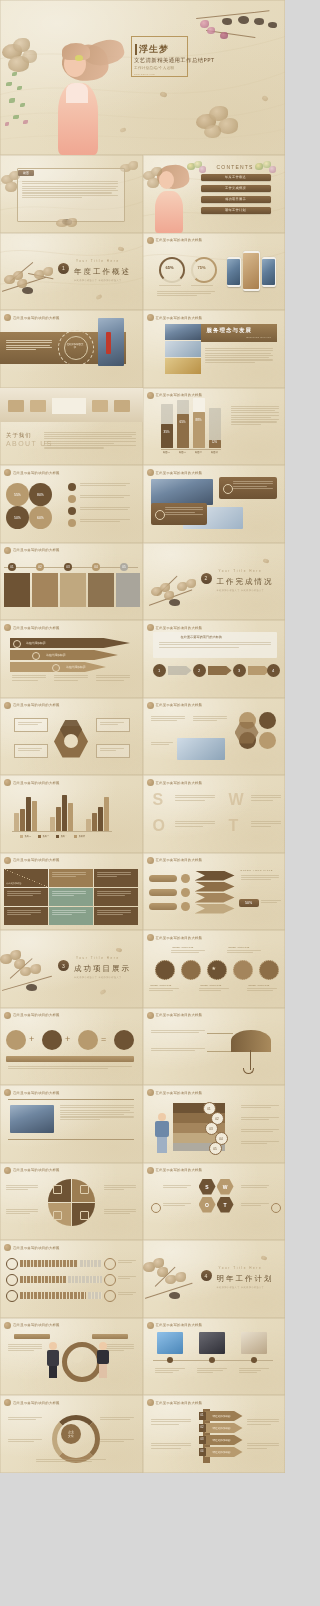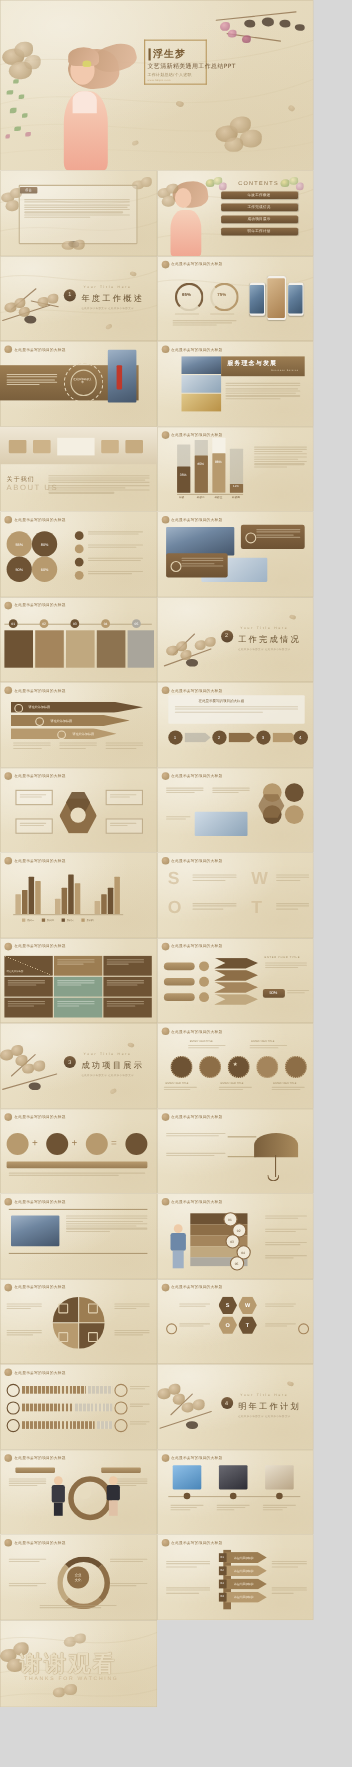--- a/index.html
+++ b/index.html
@@ -1289,40 +1289,16 @@
         </div>
       <div class="tblock" style="position:absolute;left:104px;top:48px;width:32px;">
           <div class="tline" style="width:32px;"></div>
           <div class="tline" style="width:32px;"></div>
           <div class="tline" style="width:20px;"></div>
         </div>
     </div>
   </div>
 
   <div class="row">
-    <div class="slide" style="height:79px;">
-      <div class="lines">
-        <svg viewBox="0 0 143 79" preserveAspectRatio="none">
-          <path d="M-3 18 C40 8 90 34 146 10" stroke="#c9b68f" stroke-width=".4" fill="none"></path>
-          <path d="M-3 48 C50 38 95 60 146 40" stroke="#c9b68f" stroke-width=".35" fill="none"></path>
-          <path d="M-3 70 C50 60 95 78 146 62" stroke="#c9b68f" stroke-width=".3" fill="none"></path>
-        </svg>
-      </div>
-      <div class="flower" style="left:0px;top:20px;width:32px;height:28px;opacity:.8;">
-        <i style="left:0;top:6px;width:15px;height:12px;"></i>
-          <i style="left:12px;top:0;width:14px;height:12px;"></i>
-        <i style="left:6px;top:15px;width:15px;height:12px;"></i>
-      </div>
-      <div class="flower" style="left:58px;top:12px;width:22px;height:18px;opacity:.6;">
-        <i style="left:0;top:3px;width:11px;height:9px;"></i>
-          <i style="left:9px;top:0;width:11px;height:9px;"></i>
-      </div>
-      <div class="flower" style="left:48px;top:58px;width:24px;height:18px;opacity:.7;">
-        <i style="left:0;top:3px;width:11px;height:9px;"></i>
-          <i style="left:10px;top:0;width:12px;height:10px;"></i>
-      </div>
-      <div class="thanks-cn cn" style="left:18px;top:26px;">谢谢观看</div>
-      <div class="thanks-en" style="left:22px;top:50px;">THANKS FOR WATCHING</div>
-    </div>
     <div class="slide filler" style="height:79px;background:#d7d7d7;box-shadow:none;"></div>
   </div>
 
 </div>
 
 </body></html>

